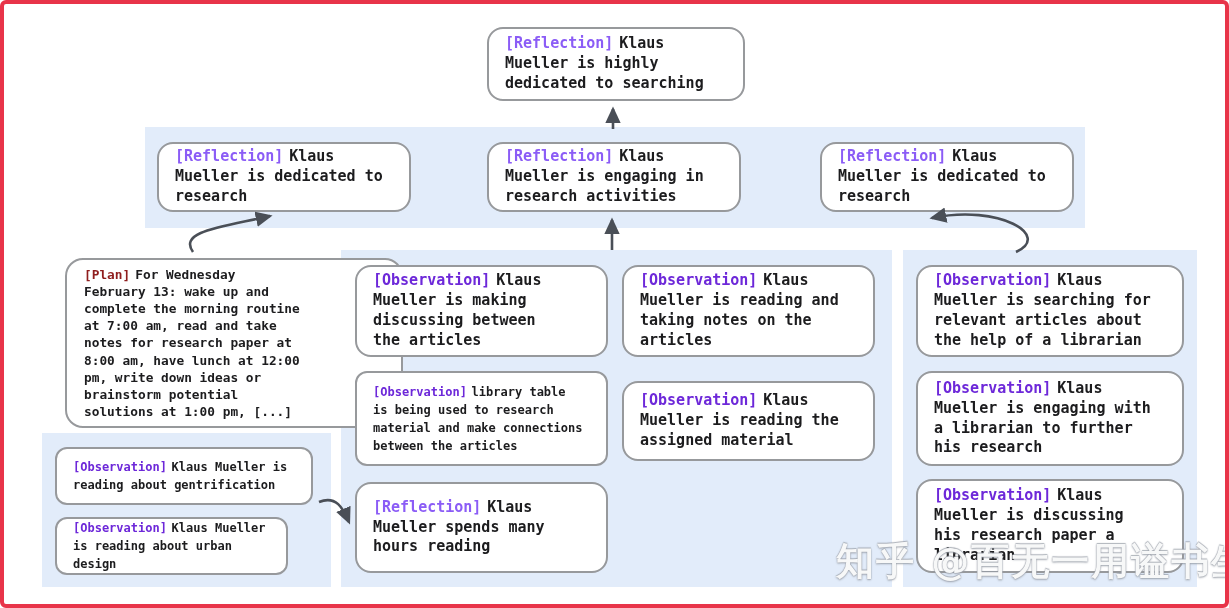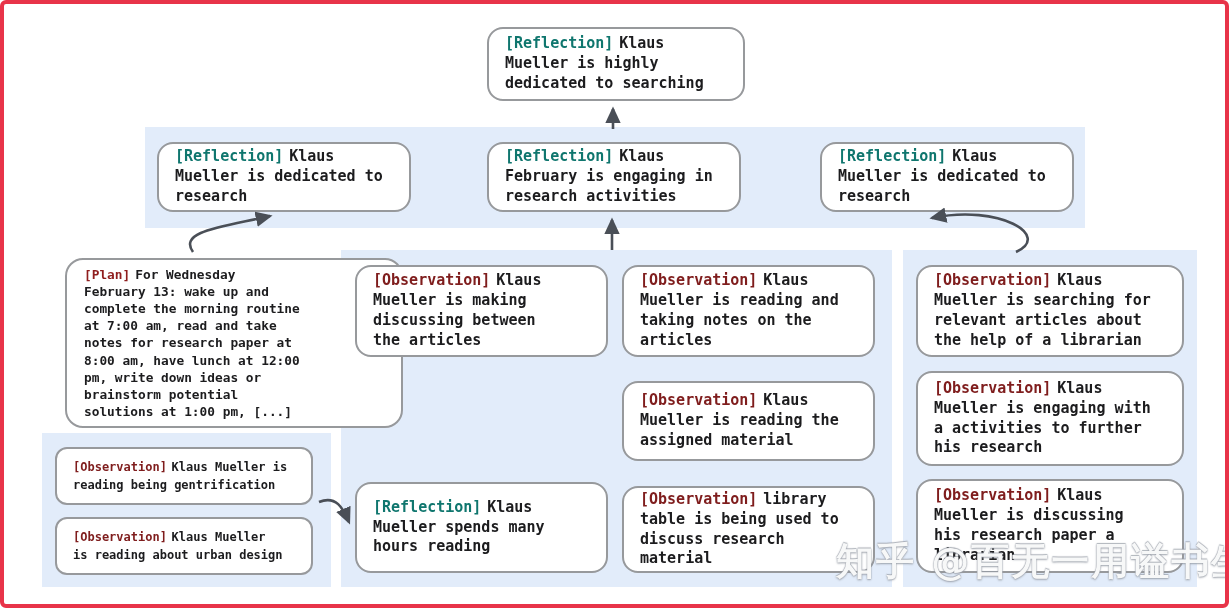--- a/index.html
+++ b/index.html
@@ -16,22 +16,22 @@
   .node{
     position:absolute;z-index:3;background:#ffffff;border:2px solid #97999c;
     border-radius:16px;box-sizing:border-box;color:#1c1c1e;font-weight:bold;
     padding:6px 12px 6px 16px;display:flex;align-items:center;
   }
   .node .inner{width:100%;}
   .big{font-size:15px;line-height:1.32;}
   .plansize{font-size:12.8px;line-height:1.33;border-radius:18px;padding-left:17px;}
   .small{font-size:12px;line-height:1.5;border-radius:12px;}
   .tag{margin-right:0.65ch;}
-  .tag.reflection{color:#0f766e;margin-top:28px;}
-  .tag.observation{color:#7f1d1d;}
+  .tag.reflection{color:#8b5cf6;margin-top:28px;}
+  .tag.observation{color:#6d28d9;}
   .tag.plan{color:#8f1d1d;}
   .body{white-space:pre-line;}
   #arrows{position:absolute;left:0;top:0;z-index:4;pointer-events:none;}
   #watermark{
     position:absolute;left:836px;top:536px;z-index:40;
     font-family:"DejaVu Sans","Liberation Sans",sans-serif;
     font-size:38px;font-weight:bold;letter-spacing:2px;
     color:rgba(255,255,255,0.92);
     text-shadow:0 0 1px #9aa0a8, 0 1px 2px rgba(150,155,165,0.9), 0 -1px 1px rgba(150,155,165,0.7);
     white-space:nowrap;
@@ -58,21 +58,21 @@
   <div class="node big" style="left:157px;top:142px;width:254px;height:70px">
     <div class="inner">
       <span class="tag reflection">[Reflection]</span><span class="body">Klaus
 Mueller is dedicated to
 research</span>
     </div>
   </div>
   <div class="node big" style="left:487px;top:142px;width:254px;height:70px">
     <div class="inner">
       <span class="tag reflection">[Reflection]</span><span class="body">Klaus
-February is engaging in
+Mueller is engaging in
 research activities</span>
     </div>
   </div>
   <div class="node big" style="left:820px;top:142px;width:254px;height:70px">
     <div class="inner">
       <span class="tag reflection">[Reflection]</span><span class="body">Klaus
 Mueller is dedicated to
 research</span>
     </div>
   </div>
@@ -87,36 +87,44 @@
 8:00 am, have lunch at 12:00
 pm, write down ideas or
 brainstorm potential
 solutions at 1:00 pm, [...]</span>
     </div>
   </div>
 
   <div class="node small" style="left:55px;top:447px;width:258px;height:58px">
     <div class="inner">
       <span class="tag observation">[Observation]</span><span class="body">Klaus Mueller is
-reading being gentrification</span>
+reading about gentrification</span>
     </div>
   </div>
-  <div class="node small" style="left:55px;top:517px;width:258px;height:58px">
+  <div class="node small" style="left:55px;top:517px;width:233px;height:58px">
     <div class="inner">
       <span class="tag observation">[Observation]</span><span class="body">Klaus Mueller
 is reading about urban design</span>
     </div>
   </div>
 
   <div class="node big" style="left:355px;top:265px;width:253px;height:92px">
     <div class="inner">
       <span class="tag observation">[Observation]</span><span class="body">Klaus
 Mueller is making
 discussing between
 the articles</span>
+    </div>
+  </div>
+  <div class="node small" style="left:355px;top:371px;width:253px;height:95px">
+    <div class="inner">
+      <span class="tag observation">[Observation]</span><span class="body">library table
+is being used to research
+material and make connections
+between the articles</span>
     </div>
   </div>
   <div class="node big" style="left:355px;top:482px;width:253px;height:91px">
     <div class="inner">
       <span class="tag reflection">[Reflection]</span><span class="body">Klaus
 Mueller spends many
 hours reading</span>
     </div>
   </div>
 
@@ -128,41 +136,34 @@
 articles</span>
     </div>
   </div>
   <div class="node big" style="left:622px;top:381px;width:253px;height:80px">
     <div class="inner">
       <span class="tag observation">[Observation]</span><span class="body">Klaus
 Mueller is reading the
 assigned material</span>
     </div>
   </div>
-  <div class="node big" style="left:622px;top:486px;width:253px;height:87px">
-    <div class="inner">
-      <span class="tag observation">[Observation]</span><span class="body">library
-table is being used to
-discuss research material</span>
-    </div>
-  </div>
 
   <div class="node big" style="left:916px;top:265px;width:268px;height:92px">
     <div class="inner">
       <span class="tag observation">[Observation]</span><span class="body">Klaus
 Mueller is searching for
 relevant articles about
 the help of a librarian</span>
     </div>
   </div>
   <div class="node big" style="left:916px;top:371px;width:268px;height:95px">
     <div class="inner">
       <span class="tag observation">[Observation]</span><span class="body">Klaus
 Mueller is engaging with
-a activities to further
+a librarian to further
 his research</span>
     </div>
   </div>
   <div class="node big" style="left:916px;top:479px;width:268px;height:94px">
     <div class="inner">
       <span class="tag observation">[Observation]</span><span class="body">Klaus
 Mueller is discussing
 his research paper a
 librarian</span>
     </div>

